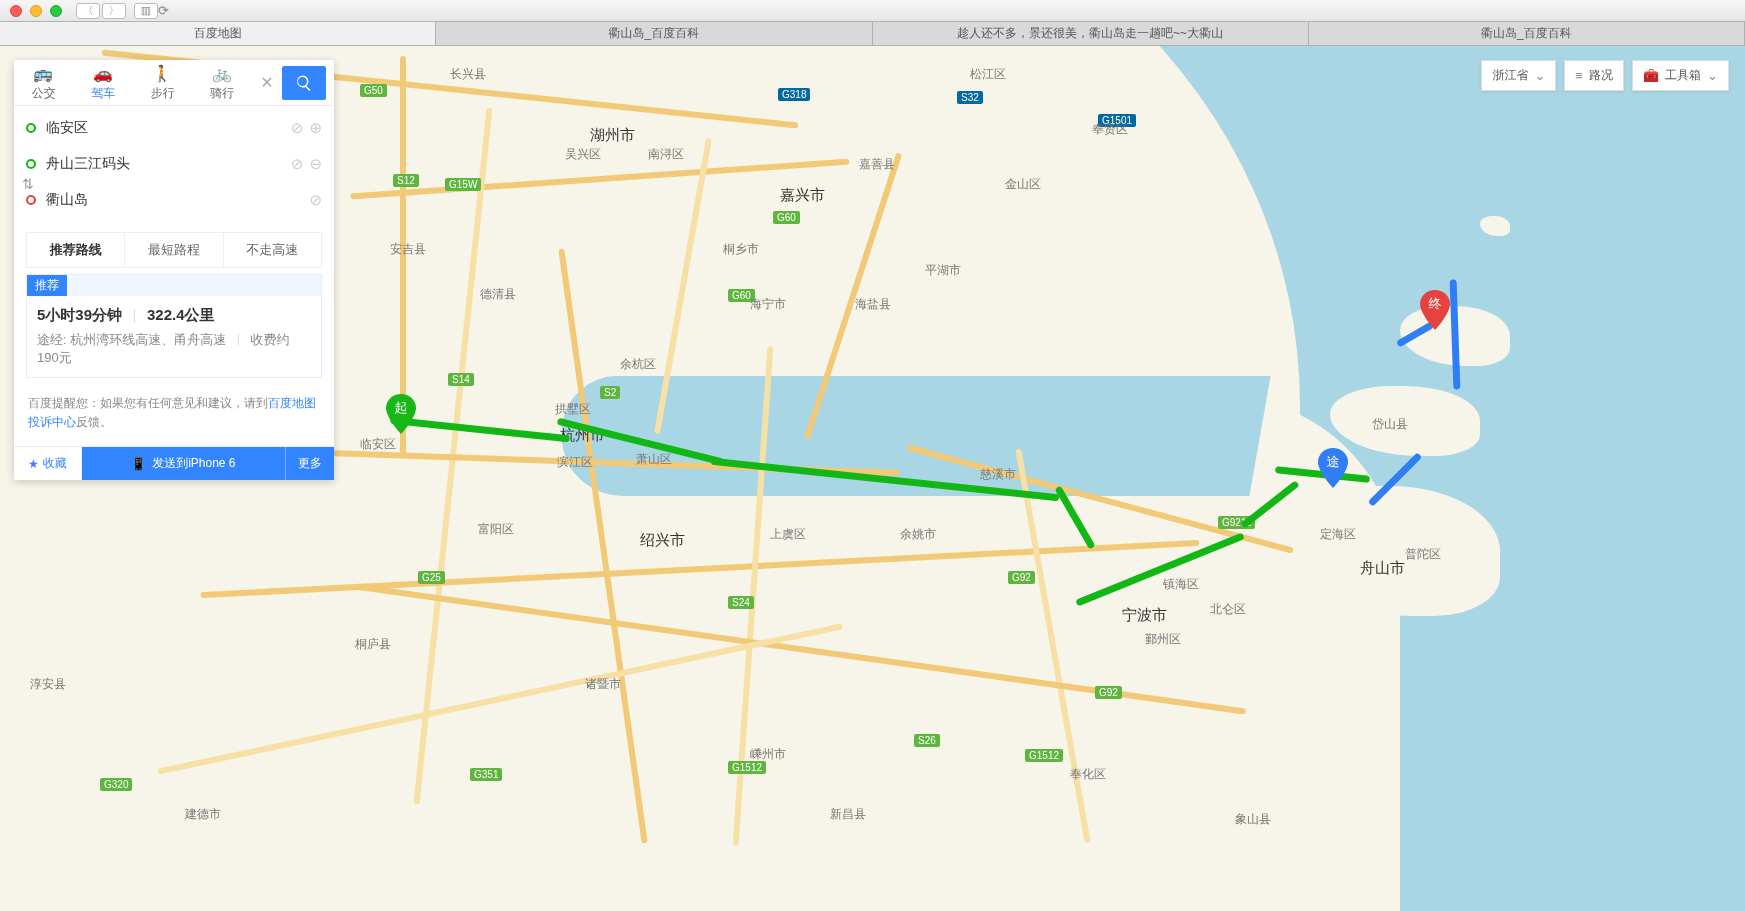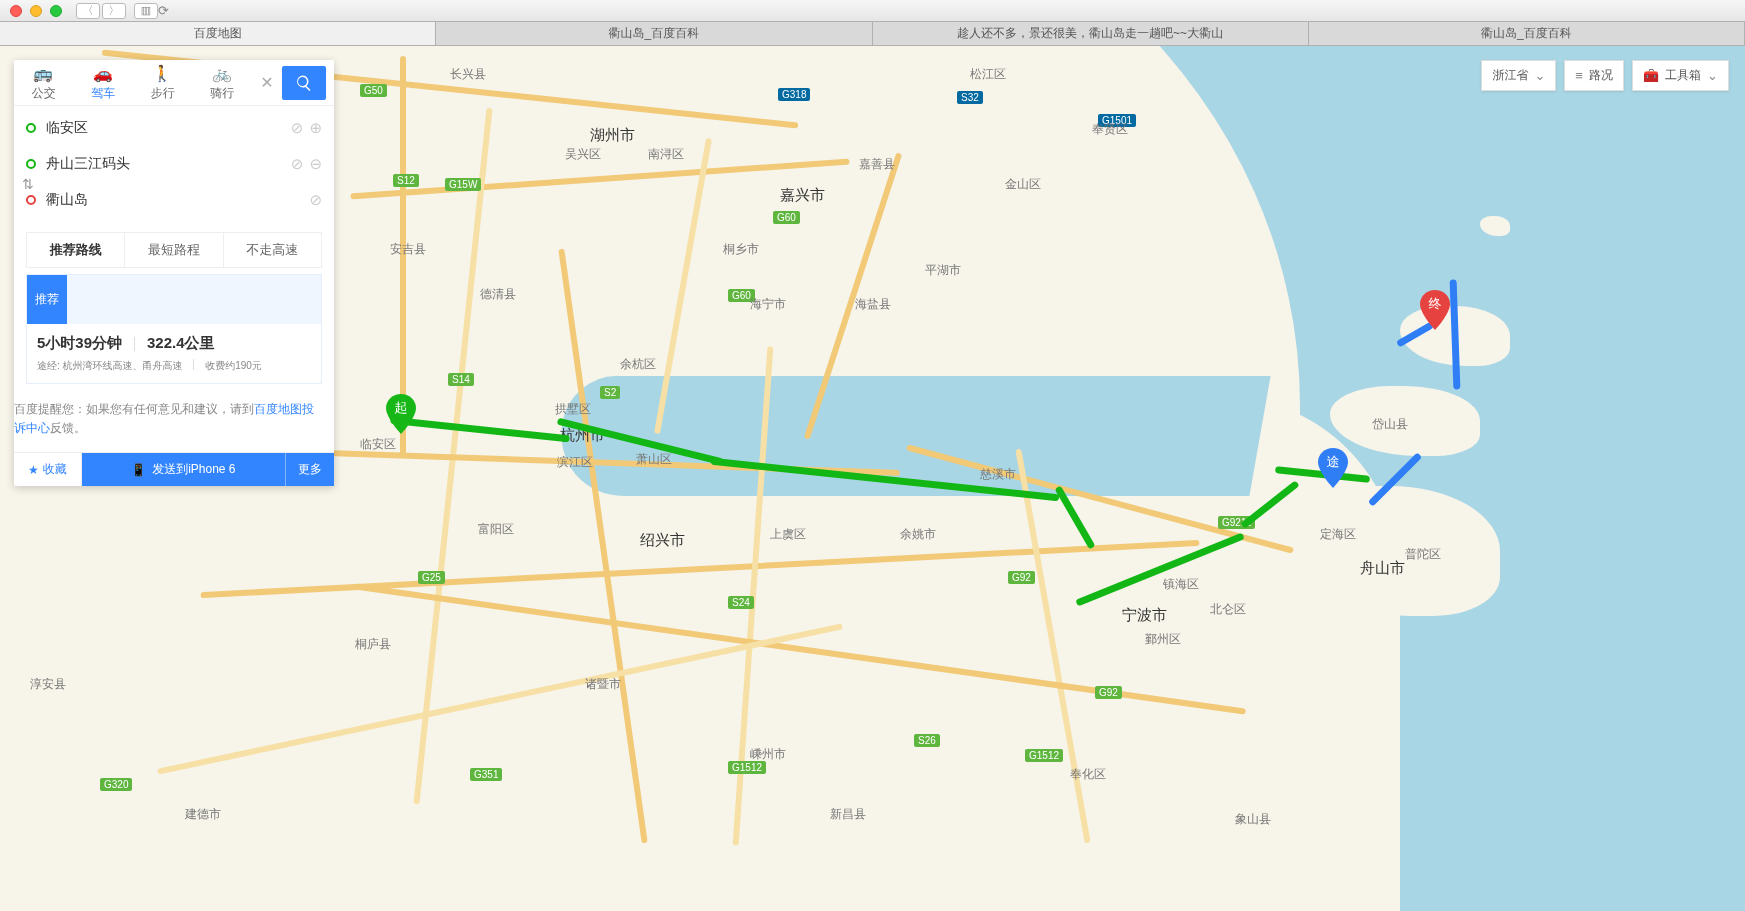--- a/index.html
+++ b/index.html
@@ -59,28 +59,28 @@
   .stop .act { color: #ccc; font-size: 15px; margin-left: 6px; cursor: pointer; }
   .swap { position: absolute; left: 8px; top: 70px; color: #999; font-size: 14px; }
 
   .tabs3 { display: flex; border: 1px solid #eee; margin: 12px 12px 4px 12px; }
   .tabs3 > div { flex: 1; text-align: center; padding: 8px 0; font-size: 13px; color: #666; cursor: pointer; }
   .tabs3 > div + div { border-left: 1px solid #eee; }
   .tabs3 .on { color: #333; font-weight: 600; }
 
   .rec { margin: 6px 12px; border: 1px solid #e6eefc; }
   .rec-hd { background: #f0f6ff; }
-  .rec-tag { display: inline-block; background: #3385ff; color: #fff; font-size: 12px; padding: 16px 8px; }
+  .rec-tag { display: inline-block; background: #3385ff; color: #fff; font-size: 12px; padding: 2px 8px; }
   .rec-body { padding: 10px 10px 10px 10px; }
   .rec-line1 { font-size: 15px; font-weight: 600; display: flex; align-items: center; gap: 12px; }
   .rec-line1 .sep { width: 1px; height: 14px; background: #ddd; }
-  .rec-line2 { font-size: 10px; color: #888; margin-top: 6px; }
+  .rec-line2 { font-size: 13px; color: #888; margin-top: 6px; }
   .rec-line2 .sep2 { display: inline-block; width: 1px; height: 11px; background: #ddd; margin: 0 8px; vertical-align: -1px; }
 
-  .tip { padding: 10px 14px 14px 0; font-size: 12px; color: #888; line-height: 1.6; }
+  .tip { padding: 10px 14px 14px 14px; font-size: 12px; color: #888; line-height: 1.6; }
   .tip a { color: #3385ff; text-decoration: none; }
 
   .pfoot { display: flex; border-top: 1px solid #eee; }
   .pfoot .fav { flex: 0 0 auto; padding: 8px 14px; font-size: 12px; color: #3385ff; display: flex; align-items: center; gap: 4px; cursor: pointer; border-right: 1px solid #eee; }
   .pfoot .send { flex: 1; background: #3385ff; color: #fff; display: flex; align-items: center; justify-content: center; gap: 6px; font-size: 12px; padding: 8px 0; cursor: pointer; }
   .pfoot .more { flex: 0 0 auto; background: #3385ff; color: #fff; border-left: 1px solid rgba(255,255,255,.4); padding: 8px 12px; font-size: 12px; cursor: pointer; }
 
   
   .tr-controls { position: absolute; right: 16px; top: 14px; display: flex; gap: 8px; }
   .trc { background: #fff; border: 1px solid #ddd; padding: 6px 10px; font-size: 12px; color: #555; display: flex; align-items: center; gap: 6px; box-shadow: 0 1px 3px rgba(0,0,0,.1); cursor: pointer; }

